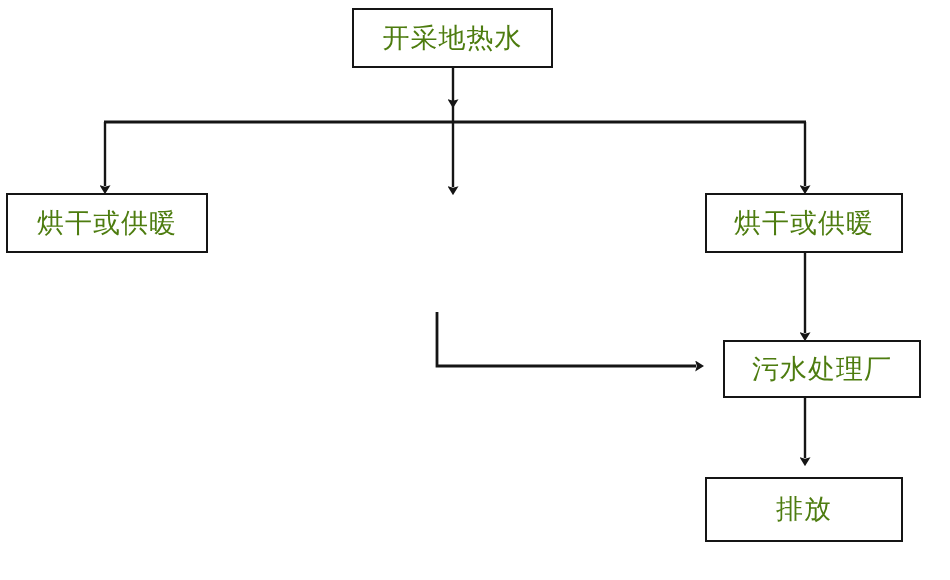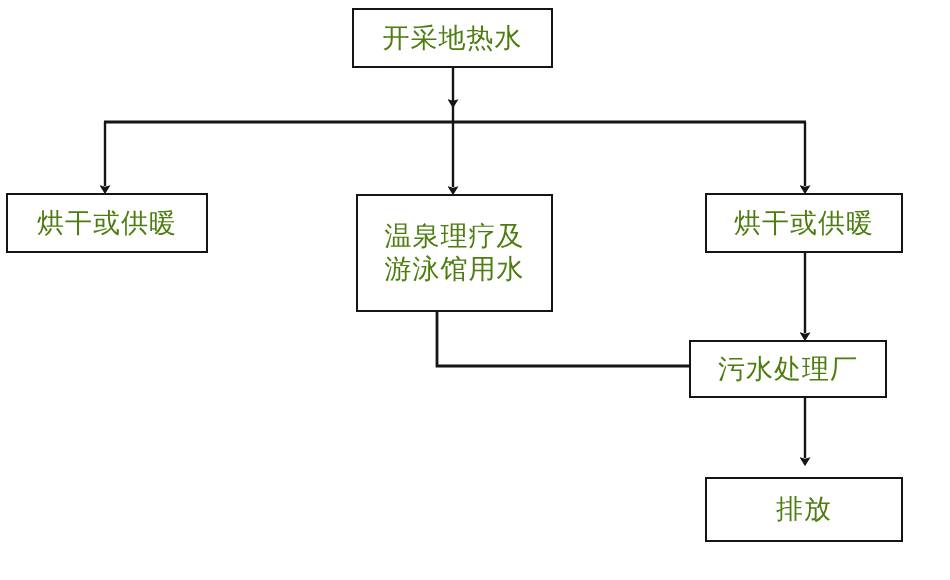--- a/index.html
+++ b/index.html
@@ -43,21 +43,21 @@
     letter-spacing: 1px;
     text-align: center;
     white-space: pre-line;
     user-select: none;
   }
   
   #node-extract      { left: 352px; top: 8px;   width: 201px; height: 60px; }
   #node-drying       { left: 6px;   top: 193px; width: 202px; height: 60px; }
   #node-spa          { left: 356px; top: 194px; width: 197px; height: 118px; }
   #node-fishfarm     { left: 705px; top: 193px; width: 198px; height: 60px; }
-  #node-treatment    { left: 689px; top: 340px; width: 198px; height: 58px; }
+  #node-treatment    { left: 723px; top: 340px; width: 198px; height: 58px; }
   #node-discharge    { left: 705px; top: 465px; width: 198px; height: 65px; margin-top: 12px; }
 </style>
 </head>
 <body>
 
 <div id="canvas">
 
   <svg class="flow-svg" viewBox="0 0 950 580">
     <defs>
       <marker id="arrowhead" markerWidth="9" markerHeight="11" refX="0.8" refY="5.5" orient="auto" markerUnits="userSpaceOnUse">
@@ -98,24 +98,20 @@
   </svg>
 
   <div class="node" id="node-extract">
     <span class="node-label">开采地热水</span>
   </div>
 
   <div class="node" id="node-drying">
     <span class="node-label">烘干或供暖</span>
   </div>
 
-  <div class="node" id="node-spa">
-    <span class="node-label">温泉理疗及
-游泳馆用水</span>
-  </div>
 
   <div class="node" id="node-fishfarm">
     <span class="node-label">烘干或供暖</span>
   </div>
 
   <div class="node" id="node-treatment">
     <span class="node-label">污水处理厂</span>
   </div>
 
   <div class="node" id="node-discharge">

